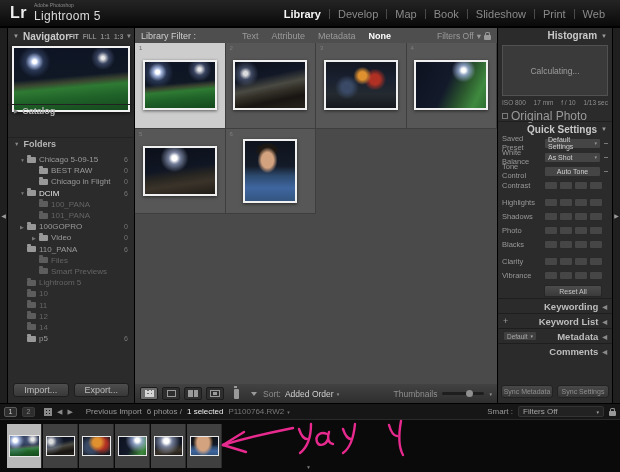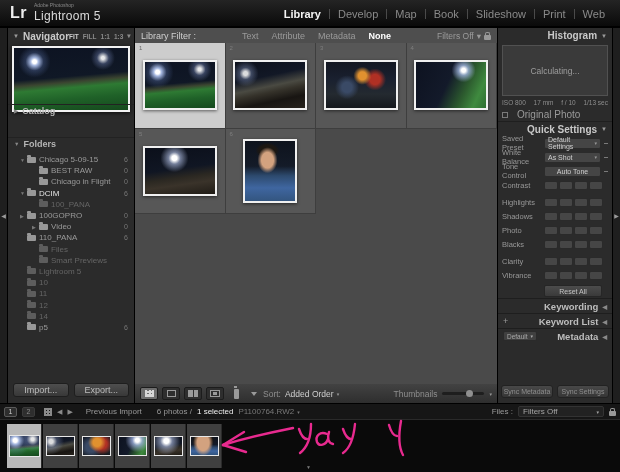--- a/index.html
+++ b/index.html
@@ -85,21 +85,21 @@
   .thumbs{margin-left:auto;display:flex;align-items:center;gap:5px;color:#8e8e8e}
   .slider-track{width:42px;height:3px;background:#1e1e1e;border-radius:2px;position:relative;cursor:pointer}
   .slider-thumb{position:absolute;left:24px;top:-2px;width:7px;height:7px;border-radius:50%;background:#909090}
 
   
   .rpanel{left:498px;top:28px;width:114px;height:375px;background:#2b2b2b}
   .rhead{display:flex;align-items:center;justify-content:flex-end;height:15px;padding:0 5px;font-size:10px;font-weight:bold;color:#c9c9c9;border-top:1px solid #1f1f1f}
   .rhead .tri{font-size:6px;color:#9a9a9a;margin-left:4px}
   .histbox{left:4px;top:17px;width:106px;height:51px;background:#3a3a3a;border:1px solid #515151;display:flex;align-items:center;justify-content:center;font-size:8.5px;color:#9c9c9c}
   .histstats{left:4px;top:71px;width:106px;display:flex;justify-content:space-between;font-size:6.5px;color:#8e8e8e}
-  .origrow{left:4px;top:81px;display:flex;align-items:center;gap:9px;font-size:10px;color:#9a9a9a}
+  .origrow{left:4px;top:81px;display:flex;align-items:center;gap:3px;font-size:12px;color:#9a9a9a}
   .cb{width:6px;height:6px;border:1px solid #7a7a7a;background:#2b2b2b}
   .qd{left:0;top:93px;width:114px}
   .qdrow{display:flex;align-items:center;height:14px;padding:0 4px}
   .qdlab{width:42px;text-align:left;font-size:7.5px;color:#989898;padding-right:4px;flex:none}
   .dd{height:11px;background:#454545;border:1px solid #2b2b2b;border-radius:2px;font-size:7px;color:#cfcfcf;display:flex;align-items:center;justify-content:space-between;padding:0 3px;width:58px;cursor:pointer}
   .dd .tri{font-size:5px;color:#999}
   .tonebtn{height:11px;width:58px;background:#454545;border:1px solid #2b2b2b;border-radius:2px;font-size:7px;color:#cfcfcf;font-family:inherit;cursor:pointer}
   .qd-steps{display:flex;gap:1px}
   .qd-btn{width:14px;height:9px;background:#464646;border:1px solid #2a2a2a;border-radius:2px;padding:0;cursor:pointer}
   .qdsw{width:4px;height:1px;background:#7a7a7a;margin-left:3px}
@@ -112,21 +112,21 @@
   .syncbtns{left:0;top:357px;width:114px;display:flex;gap:4px;padding:0 3px}
   .syncbtn{flex:1;height:13px;background:linear-gradient(#484848,#363636);border:1px solid #222;border-radius:3px;font-size:7px;color:#8e8e8e;font-family:inherit;cursor:pointer}
 
   
   .statusbar{left:0;top:403px;width:620px;height:16px;background:#161616;border-top:1px solid #000;display:flex;align-items:center;font-size:8px;color:#9a9a9a;padding:0 4px;gap:5px}
   .winbtn{width:13px;height:10px;background:#2e2e2e;border:1px solid #5a5a5a;border-radius:2px;font-size:7px;color:#cfcfcf;padding:0;cursor:pointer;line-height:8px}
   .winbtn.dim{border-color:#3a3a3a;color:#8a8a8a}
   .ic-dots{width:8px;height:8px;background:repeating-linear-gradient(90deg,#8a8a8a 0 2px,rgba(0,0,0,0) 2px 3px),repeating-linear-gradient(0deg,#8a8a8a 0 2px,rgba(0,0,0,0) 2px 3px);margin-left:4px}
   .navarrow{font-size:7px;color:#8a8a8a;cursor:pointer}
   .srcname{margin-left:8px;color:#9a9a9a}
-  .photocount{margin-left:10px}
+  .photocount{margin-left:0}
   .selcount{color:#efefef}
   .fname{color:#787878;display:flex;gap:3px;align-items:center;cursor:pointer}
   .sb-right{margin-left:auto;display:flex;align-items:center;gap:5px}
   .sb-filter-dd{display:flex;align-items:center;gap:4px;color:#a5a5a5;background:#222;border:1px solid #333;border-radius:2px;height:11px;padding:0 4px;width:86px;justify-content:space-between;cursor:pointer}
   .ic-lock{width:7px;height:5px;background:#999;border-radius:1px;position:relative;margin-top:3px}
   .ic-lock::before{content:"";position:absolute;top:-3px;left:1px;width:3px;height:3px;border:1px solid #999;border-bottom:none;border-radius:2px 2px 0 0}
 
   
   .filmstrip{left:0;top:419px;width:620px;height:53px;background:#0a0a0a;border-top:1px solid #2a2a2a}
   .fcell{position:absolute;top:4px;width:35px;height:44px;background:#404040;border-right:1px solid #2a2a2a;display:flex;align-items:center;justify-content:center;cursor:pointer}
@@ -214,20 +214,25 @@
     <div class="trow bright">
         <span class="tri">▼</span>
         <span class="fi"></span>
         <span>DCIM</span>
         <span class="cnt">6</span>
       </div>
     <div class="trow ind2 dim">
         <span class="notri"></span>
         <span class="fi"></span>
         <span>100_PANA</span>
+      </div>
+    <div class="trow ind2 dim">
+        <span class="notri"></span>
+        <span class="fi"></span>
+        <span>101_PANA</span>
       </div>
     <div class="trow">
         <span class="tri">▶</span>
         <span class="fi"></span>
         <span>100GOPRO</span>
         <span class="cnt">0</span>
       </div>
     <div class="trow ind2">
         <span class="tri">▶</span>
         <span class="fi"></span>
@@ -489,20 +494,25 @@
     </div>
     <div class="sec">
       <span class="mdd">
           <span>Default</span>
           <span style="font-size:5px">▾</span>
         </span>
       <span class="grow1"></span>
       <span>Metadata</span>
       <span class="tri">◀</span>
     </div>
+    <div class="sec">
+      <span class="grow1"></span>
+      <span>Comments</span>
+      <span class="tri">◀</span>
+    </div>
   </div>
 
   <div class="abs syncbtns">
     <button class="syncbtn">Sync Metadata</button>
     <button class="syncbtn">Sync Settings</button>
   </div>
 </div>
 
 <div class="abs statusbar">
   <button class="winbtn">1</button>
@@ -511,21 +521,21 @@
   <span class="navarrow">◀</span>
   <span class="navarrow">▶</span>
   <span class="srcname">Previous Import</span>
   <span class="photocount">6 photos /</span>
   <span class="selcount">1 selected</span>
   <span class="fname">
     <span>P1100764.RW2</span>
     <span style="font-size:5px">▾</span>
   </span>
   <span class="sb-right">
-    <span>Files :</span>
+    <span>Smart :</span>
     <span class="sb-filter-dd">
       <span>Filters Off</span>
       <span style="font-size:5px">▾</span>
     </span>
     <span class="ic-lock"></span>
   </span>
 </div>
 
 <div class="abs filmstrip">
   <div class="fcell sel" style="left:7px">

